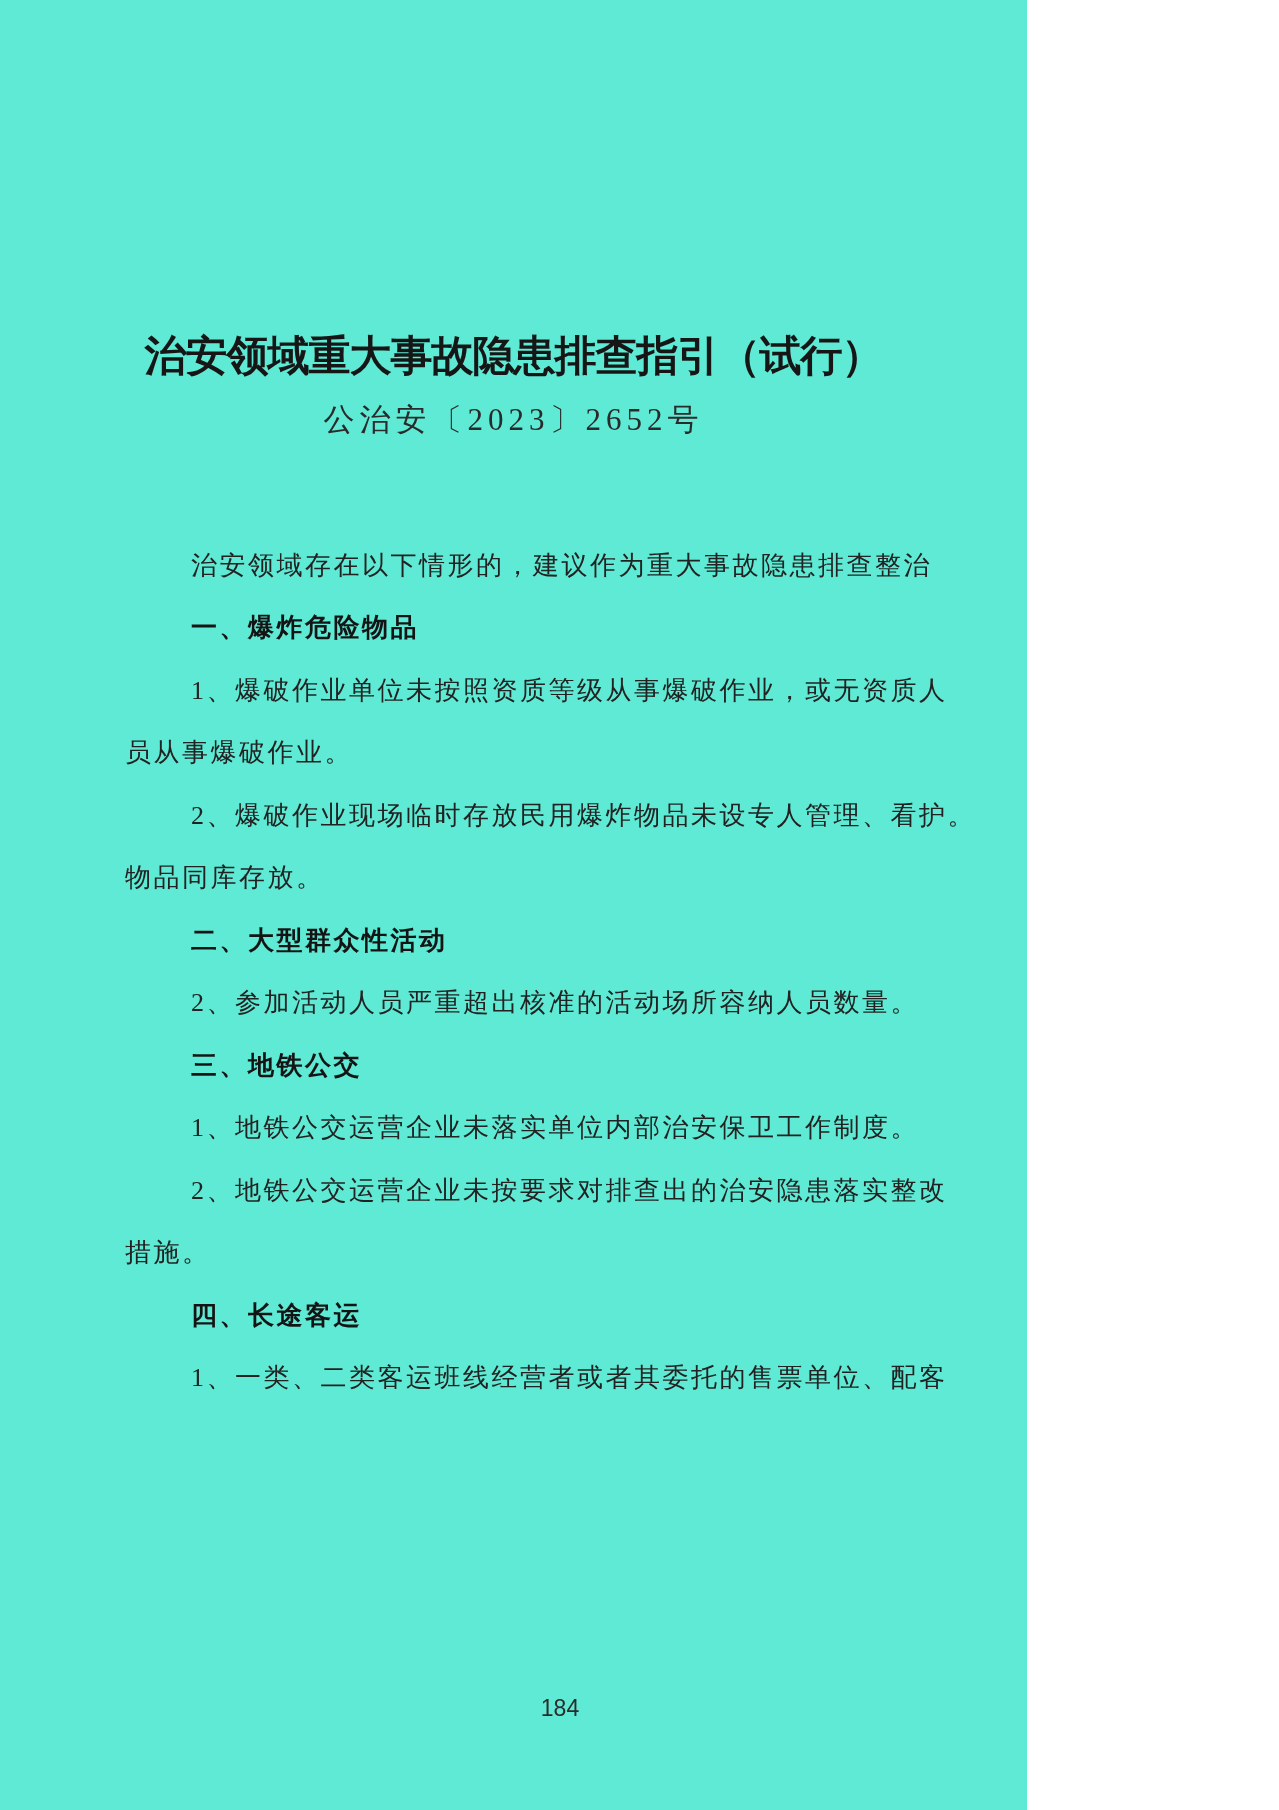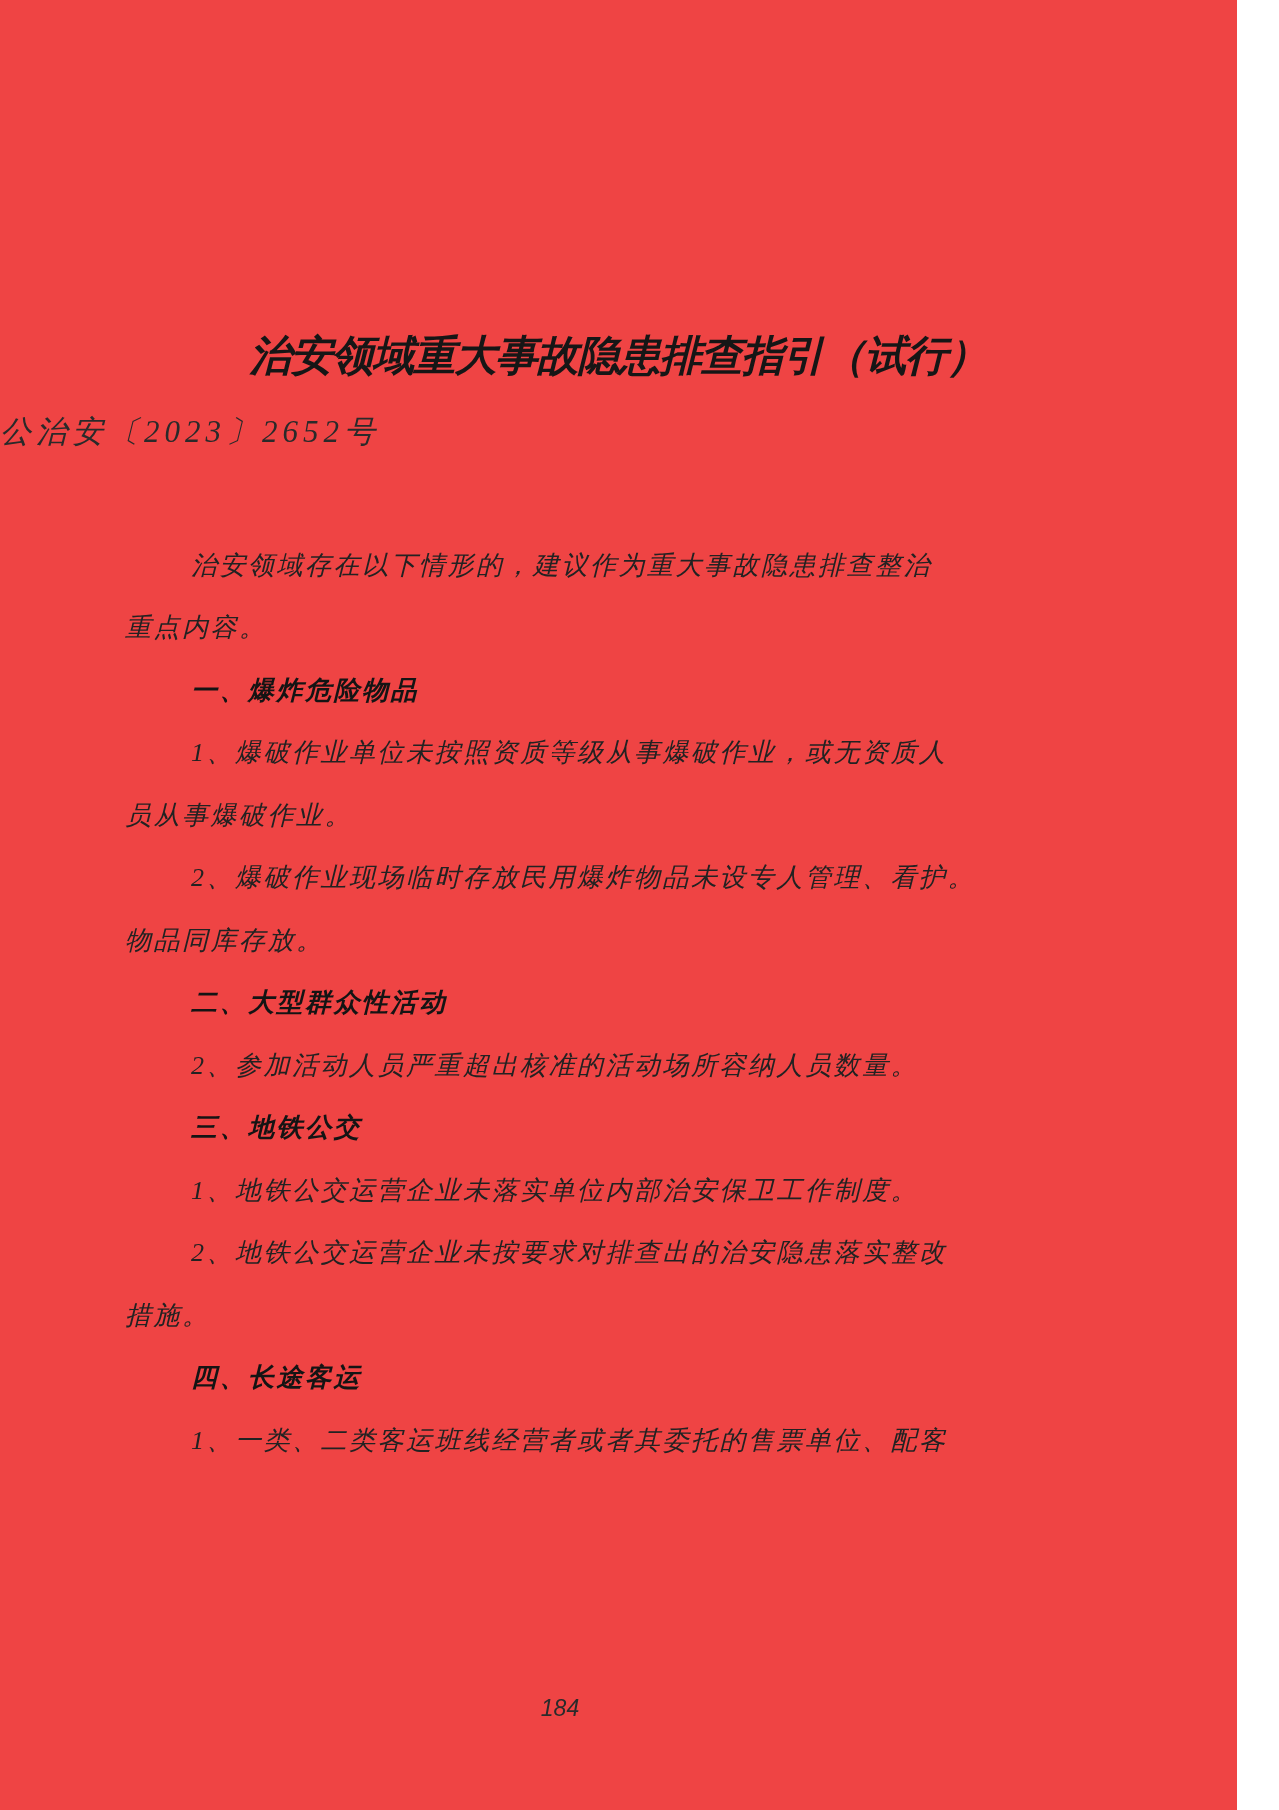--- a/index.html
+++ b/index.html
@@ -2,53 +2,51 @@
 <html><head>
 <meta charset="utf-8">
 <style>
   html, body {
     margin: 0;
     padding: 0;
     background: #ffffff;
   }
   .page {
     position: relative;
-    width: 1237px;
+    width: 1027px;
     height: 1810px;
-    background: #ef4444;
+    background: #5eead4;
     overflow: hidden;
     font-family: "Liberation Serif", serif;
     color: #1c1c1c;
-    font-style: italic;
   }
   .doc-title {
     position: absolute;
     top: 328px;
     left: 0;
     width: 100%;
     text-align: center;
     font-family: "Liberation Sans", sans-serif;
     font-weight: bold;
     font-size: 42px;
     letter-spacing: -1px;
     color: #161616;
     white-space: nowrap;
   }
   .doc-number {
     position: absolute;
     top: 399px;
     left: 0;
     width: 100%;
-    text-align: left;
+    text-align: center;
     font-family: "Liberation Serif", serif;
     font-size: 31px;
     letter-spacing: 5px;
     color: #2a2a2a;
     white-space: nowrap;
-    margin-top: 12px;
   }
   .doc-body {
     position: absolute;
     top: 534px;
     left: 125px;
     width: 1032px;
   }
   .line {
     height: 62.5px;
     display: flex;
@@ -78,21 +76,20 @@
   }
 </style>
 </head>
 <body>
 
 <div class="page">
   <div class="doc-title">治安领域重大事故隐患排查指引（试行）</div>
   <div class="doc-number">公治安〔2023〕2652号</div>
   <div class="doc-body">
       <div class="line body indent">治安领域存在以下情形的，建议作为重大事故隐患排查整治</div>
-      <div class="line body">重点内容。</div>
       <div class="line heading indent">一、爆炸危险物品</div>
       <div class="line body indent">1、爆破作业单位未按照资质等级从事爆破作业，或无资质人</div>
       <div class="line body">员从事爆破作业。</div>
       <div class="line body indent">2、爆破作业现场临时存放民用爆炸物品未设专人管理、看护。</div>
       <div class="line body">物品同库存放。</div>
       <div class="line heading indent">二、大型群众性活动</div>
       <div class="line body indent">2、参加活动人员严重超出核准的活动场所容纳人员数量。</div>
       <div class="line heading indent">三、地铁公交</div>
       <div class="line body indent">1、地铁公交运营企业未落实单位内部治安保卫工作制度。</div>
       <div class="line body indent">2、地铁公交运营企业未按要求对排查出的治安隐患落实整改</div>

